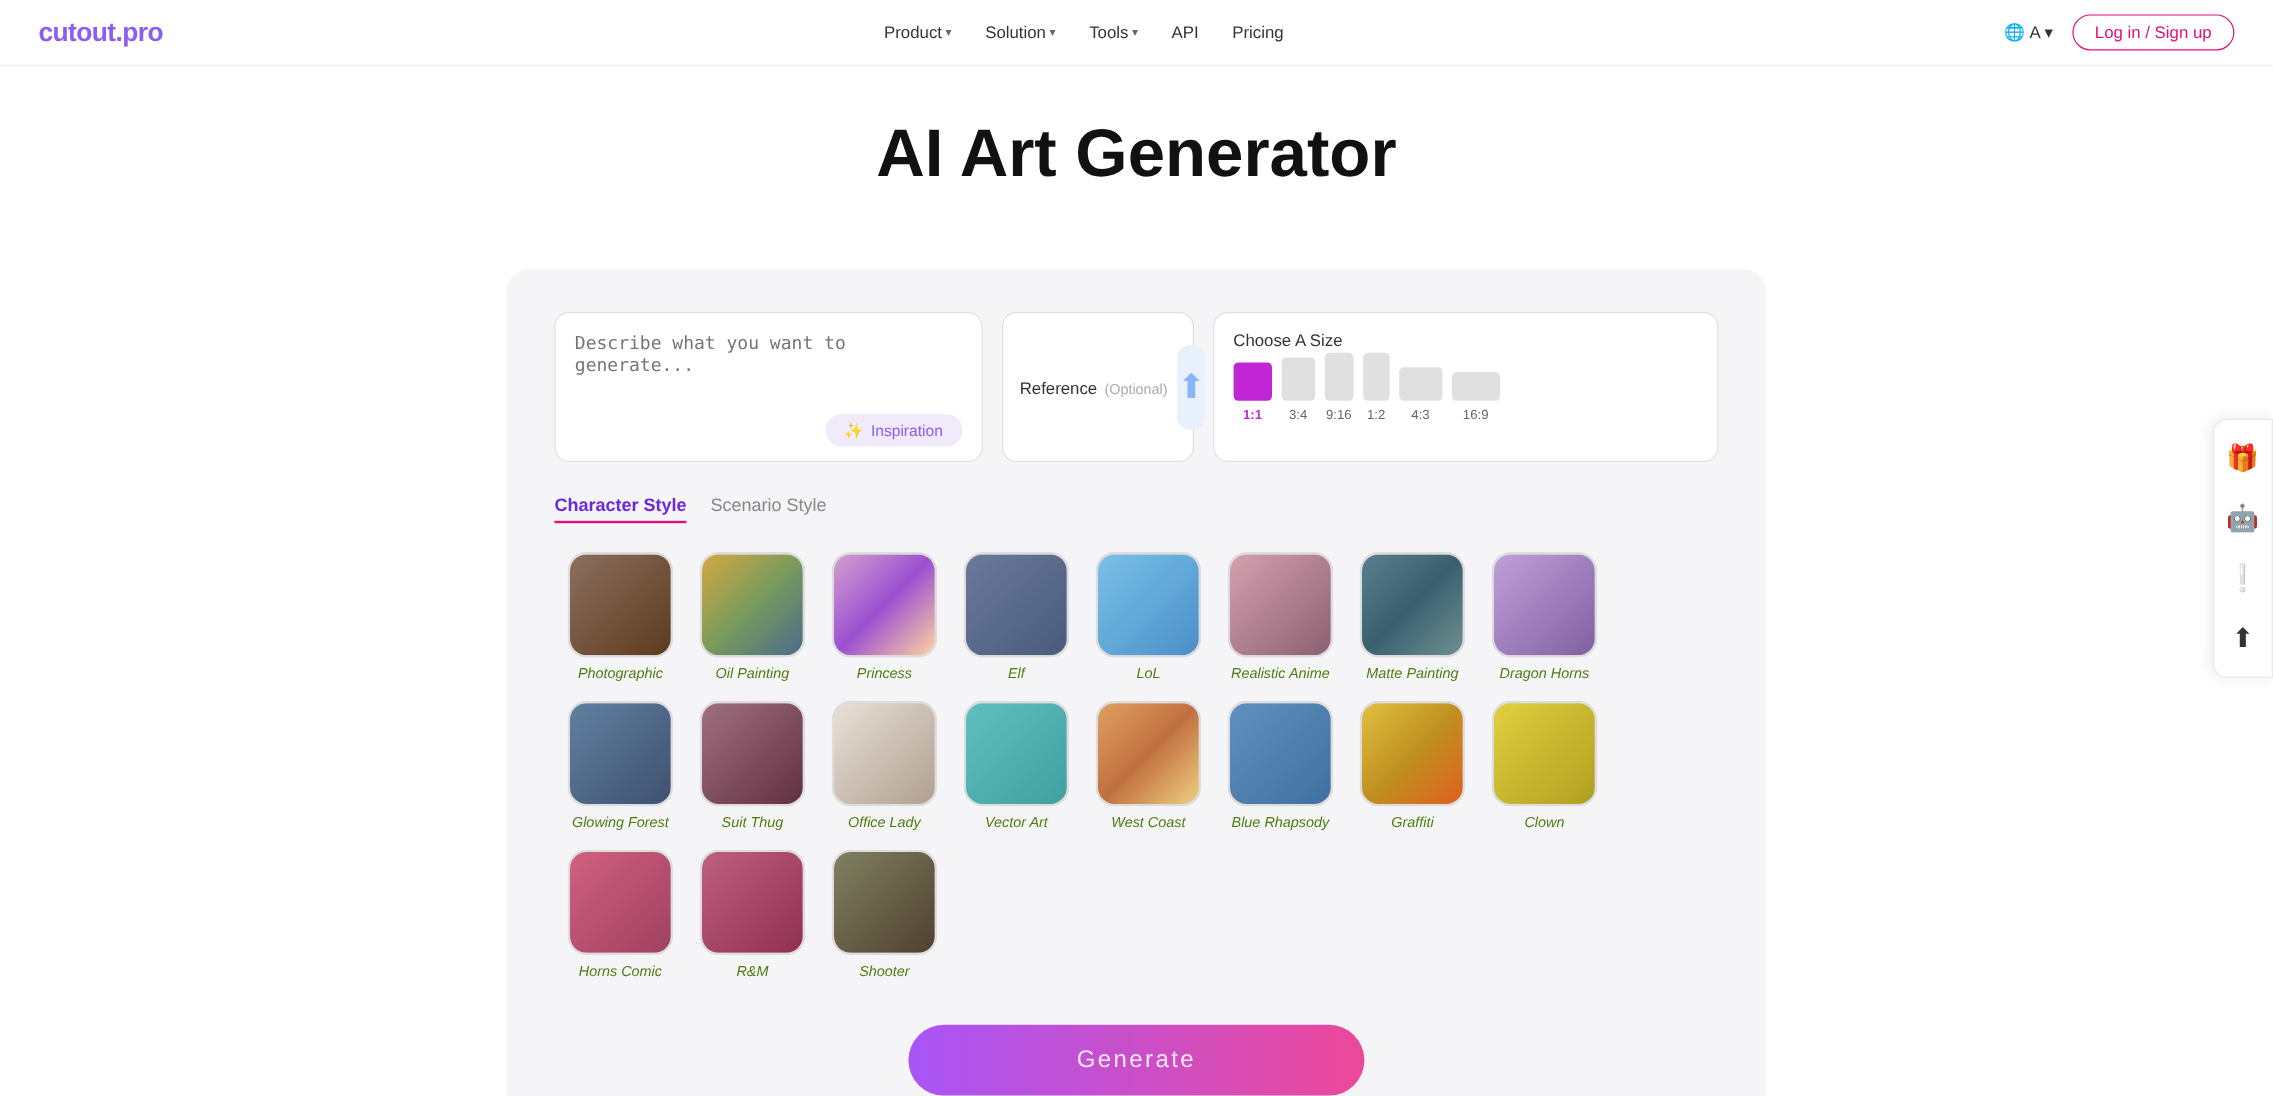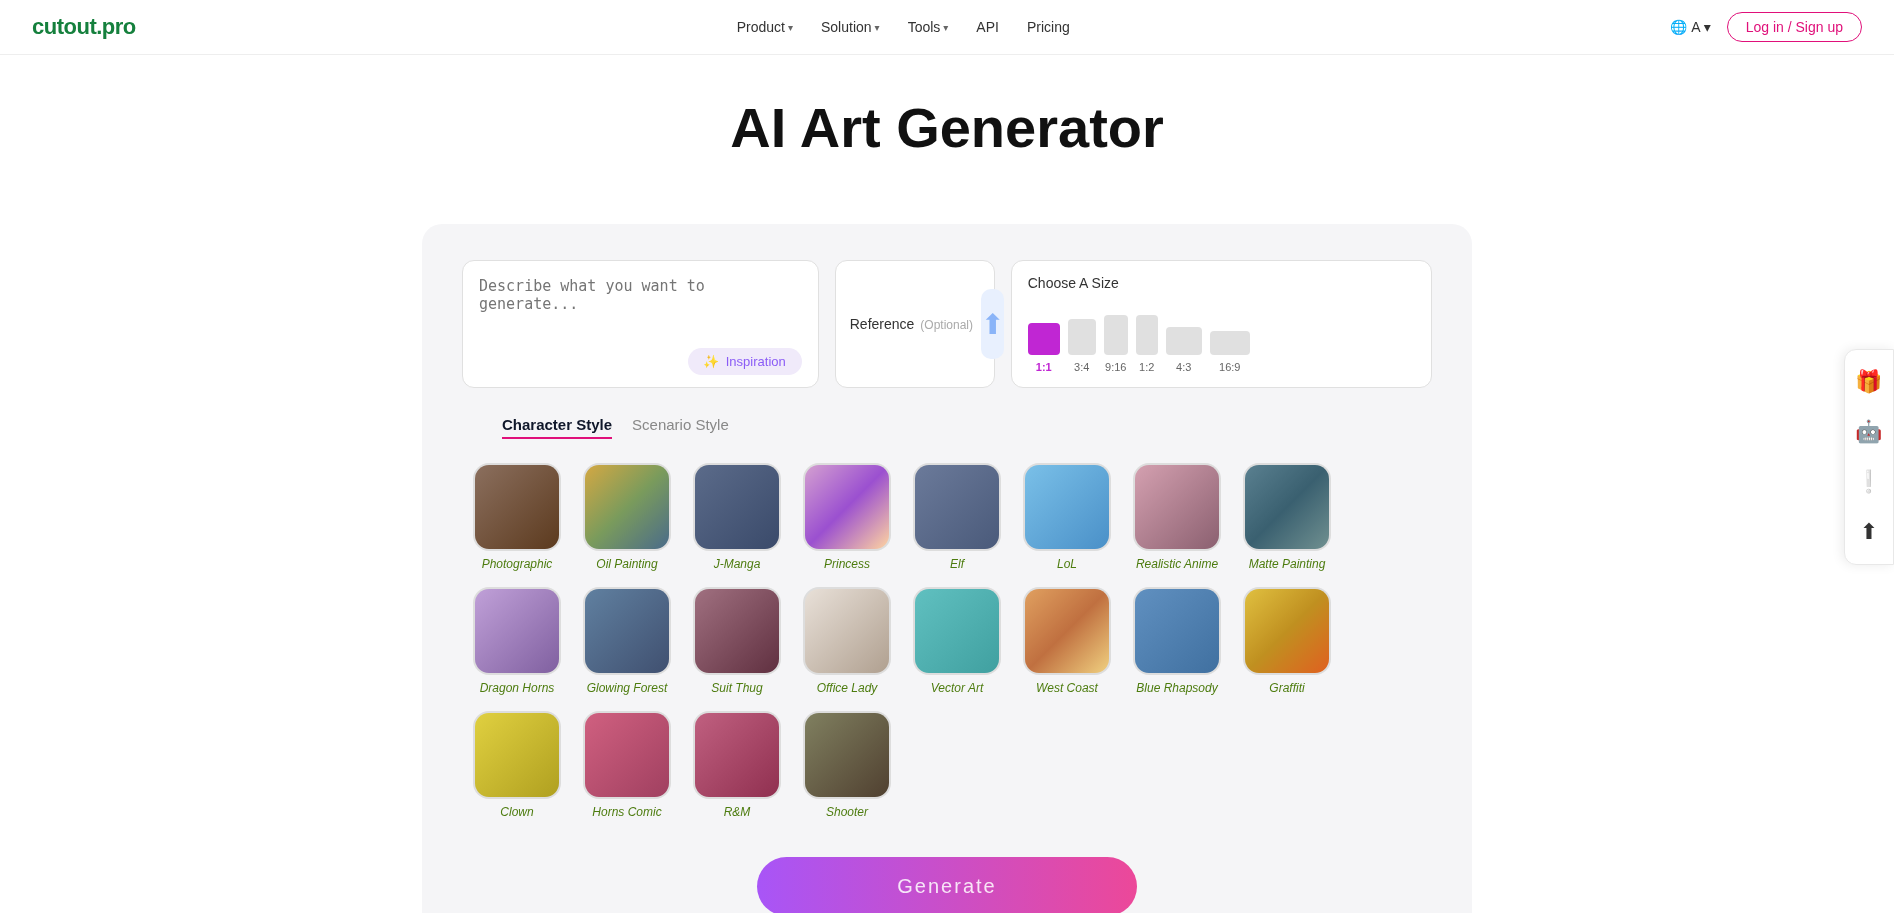--- a/index.html
+++ b/index.html
@@ -3,21 +3,21 @@
   <meta charset="utf-8">
   <style>
     * { box-sizing: border-box; margin: 0; padding: 0; }
     body { font-family: -apple-system, BlinkMacSystemFont, 'Segoe UI', sans-serif; background: #fff; color: #333; }
 
     
     .header {
       display: flex; align-items: center; justify-content: space-between;
       padding: 12px 32px; border-bottom: 1px solid #eee; position: sticky; top: 0; background: #fff; z-index: 100;
     }
-    .logo { font-size: 22px; font-weight: 700; color: #15803d; letter-spacing: -0.5px; }
+    .logo { font-size: 22px; font-weight: 700; color: #8b5cf6; letter-spacing: -0.5px; }
     .nav { display: flex; gap: 28px; align-items: center; }
     .nav-item { font-size: 14px; color: #333; cursor: pointer; display: flex; align-items: center; gap: 3px; }
     .header-right { display: flex; align-items: center; gap: 16px; }
     .lang-btn { font-size: 14px; color: #333; cursor: pointer; display: flex; align-items: center; gap: 4px; }
     .login-btn {
       border: 1.5px solid #e0107a; color: #e0107a; background: #fff;
       padding: 6px 18px; border-radius: 20px; font-size: 14px; cursor: pointer;
       white-space: nowrap;
     }
 
@@ -56,38 +56,38 @@
     .reference-upload-area {
       width: 100%; flex: 1; background: #e8f0fe; border-radius: 10px;
       display: flex; align-items: center; justify-content: center; min-height: 70px; cursor: pointer;
     }
     .upload-icon { font-size: 28px; color: #8ab4f8; }
 
     .size-box {
       flex: 1.2; background: #fff; border: 1px solid #e0e0e0; border-radius: 12px;
       padding: 14px 16px;
     }
-    .size-title { font-size: 14px; color: #333; font-weight: 500; margin-bottom: 24px; }
+    .size-title { font-size: 14px; color: #333; font-weight: 500; margin-bottom: 3px; }
     .size-options { display: flex; gap: 8px; align-items: flex-end; }
     .size-option {
       display: flex; flex-direction: column; align-items: center; gap: 6px; cursor: pointer;
     }
     .size-rect {
       background: #e0e0e0; border-radius: 4px; display: flex; align-items: center; justify-content: center;
     }
     .size-rect.active { background: #c026d3; }
     .size-label { font-size: 11px; color: #666; }
     .size-option.active .size-label { color: #c026d3; font-weight: 700; }
 
     
     .style-tabs { display: flex; gap: 20px; margin-bottom: 16px; }
     .style-tab {
       font-size: 15px; cursor: pointer; padding-bottom: 4px; color: #888;
     }
-    .style-tab.active { color: #0f172a; border-bottom: 2px solid #e0107a; font-weight: 600; margin-left: 40px; }
+    .style-tab.active { color: #6d28d9; border-bottom: 2px solid #e0107a; font-weight: 600; }
 
     
     .style-grid { display: flex; flex-wrap: wrap; gap: 0; }
     .style-item {
       display: flex; flex-direction: column; align-items: center; gap: 6px;
       width: 110px; padding: 8px 4px; cursor: pointer;
     }
     .style-img-wrap {
       width: 88px; height: 88px; border-radius: 16px; overflow: hidden; border: 2px solid transparent;
       background: #ddd; flex-shrink: 0;
@@ -233,26 +233,20 @@
           <span class="style-name">Photographic</span>
         </div>
         <div class="style-item">
           <div class="style-img-wrap">
             <div class="style-img-placeholder ph-oil-painting"></div>
           </div>
           <span class="style-name">Oil Painting</span>
         </div>
         <div class="style-item">
           <div class="style-img-wrap">
-            <div class="style-img-placeholder ph-j-manga"></div>
-          </div>
-          <span class="style-name">J-Manga</span>
-        </div>
-        <div class="style-item">
-          <div class="style-img-wrap">
             <div class="style-img-placeholder ph-princess"></div>
           </div>
           <span class="style-name">Princess</span>
         </div>
         <div class="style-item">
           <div class="style-img-wrap">
             <div class="style-img-placeholder ph-elf"></div>
           </div>
           <span class="style-name">Elf</span>
         </div>

